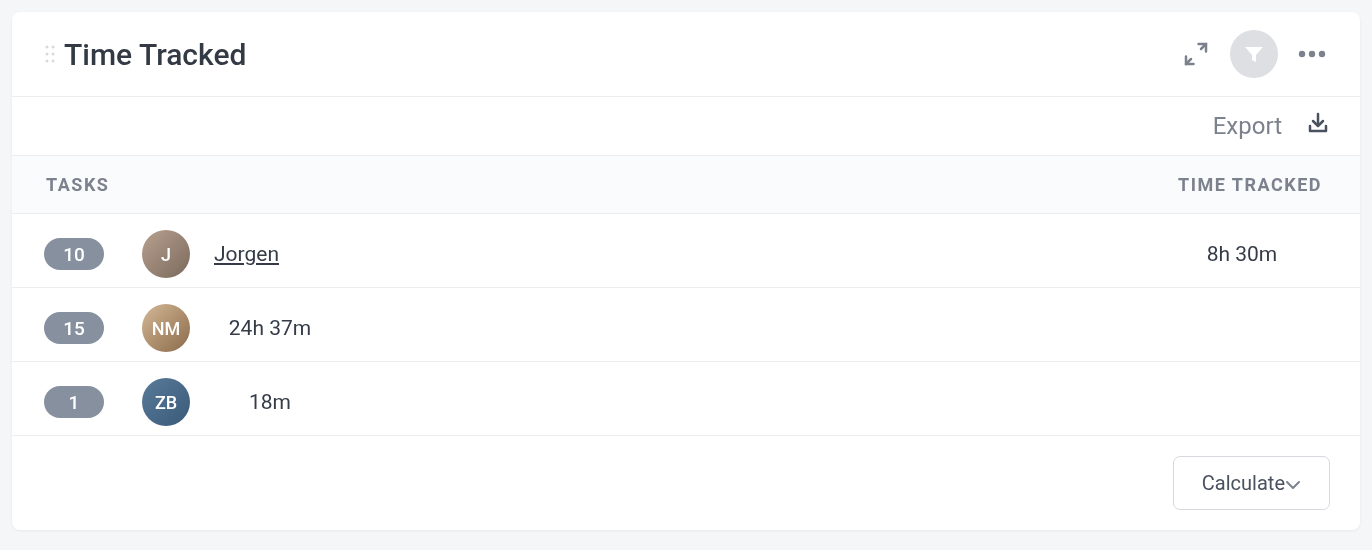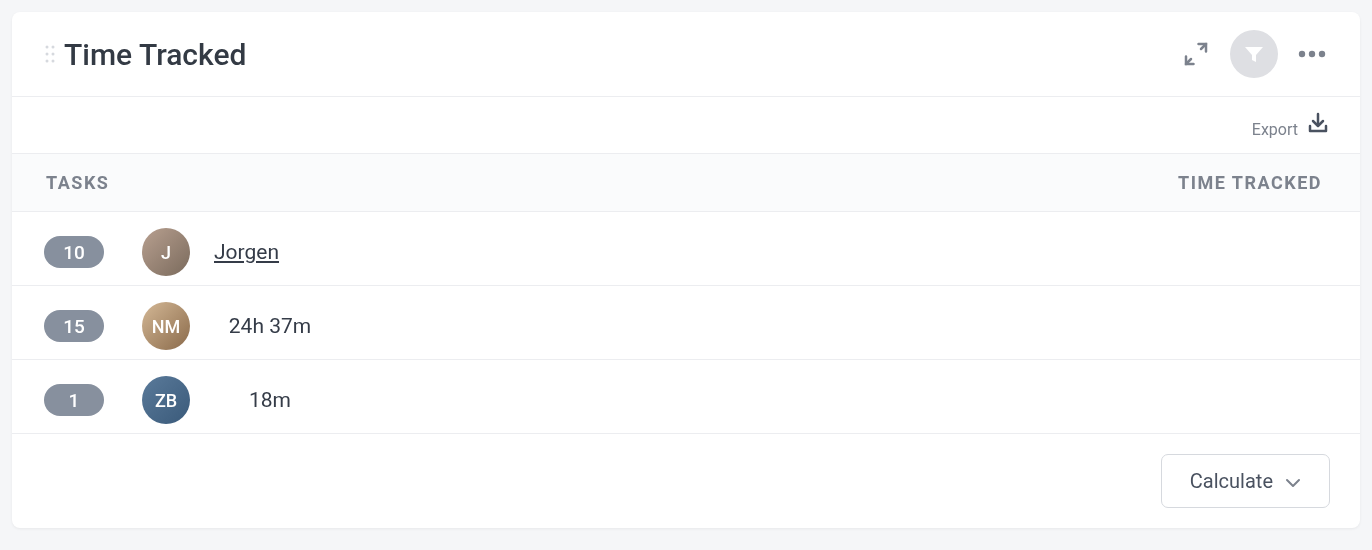--- a/index.html
+++ b/index.html
@@ -75,25 +75,25 @@
     }
     .toolbar {
       display: flex;
       justify-content: flex-end;
       align-items: center;
       padding: 14px 30px;
       border-bottom: 1px solid #ecedf0;
     }
     .export-btn {
       display: flex;
-      align-items: flex-end;
-      gap: 8px;
+      align-items: center;
+      gap: 24px;
       cursor: pointer;
       color: #7c828d;
-      font-size: 16px;
+      font-size: 24px;
     }
     .col-headers {
       display: flex;
       justify-content: space-between;
       padding: 18px 38px 18px 34px;
       background: #fafbfc;
       border-bottom: 1px solid #ecedf0;
       color: #7c828d;
       font-size: 18px;
       letter-spacing: 1.5px;
@@ -148,21 +148,20 @@
       text-align: center;
     }
     .footer {
       display: flex;
       justify-content: flex-end;
       padding: 20px 30px;
     }
     .calc-btn {
       display: flex;
       align-items: center;
-      gap: 12px;
       padding: 14px 28px;
       border: 1px solid #d6d9de;
       border-radius: 7px;
       background: #fff;
       cursor: pointer;
       font-size: 20px;
       color: #4a5260;
     }
   </style>
 </head>
@@ -224,20 +223,21 @@
   <div class="col-headers">
     <span>TASKS</span>
     <span>TIME TRACKED</span>
   </div>
 
   <div id="rows-container">
       <div class="row">
         <span class="task-count">10</span>
         <span class="avatar avatar-0">J</span>
         <span class="user-name">Jorgen</span>
+        <span class="time-val">8h 30m</span>
       </div>
       <div class="row">
         <span class="task-count">15</span>
         <span class="avatar avatar-1">NM</span>
         <span class="time-val">24h 37m</span>
       </div>
       <div class="row">
         <span class="task-count">1</span>
         <span class="avatar avatar-2">ZB</span>
         <span class="time-val">18m</span>

